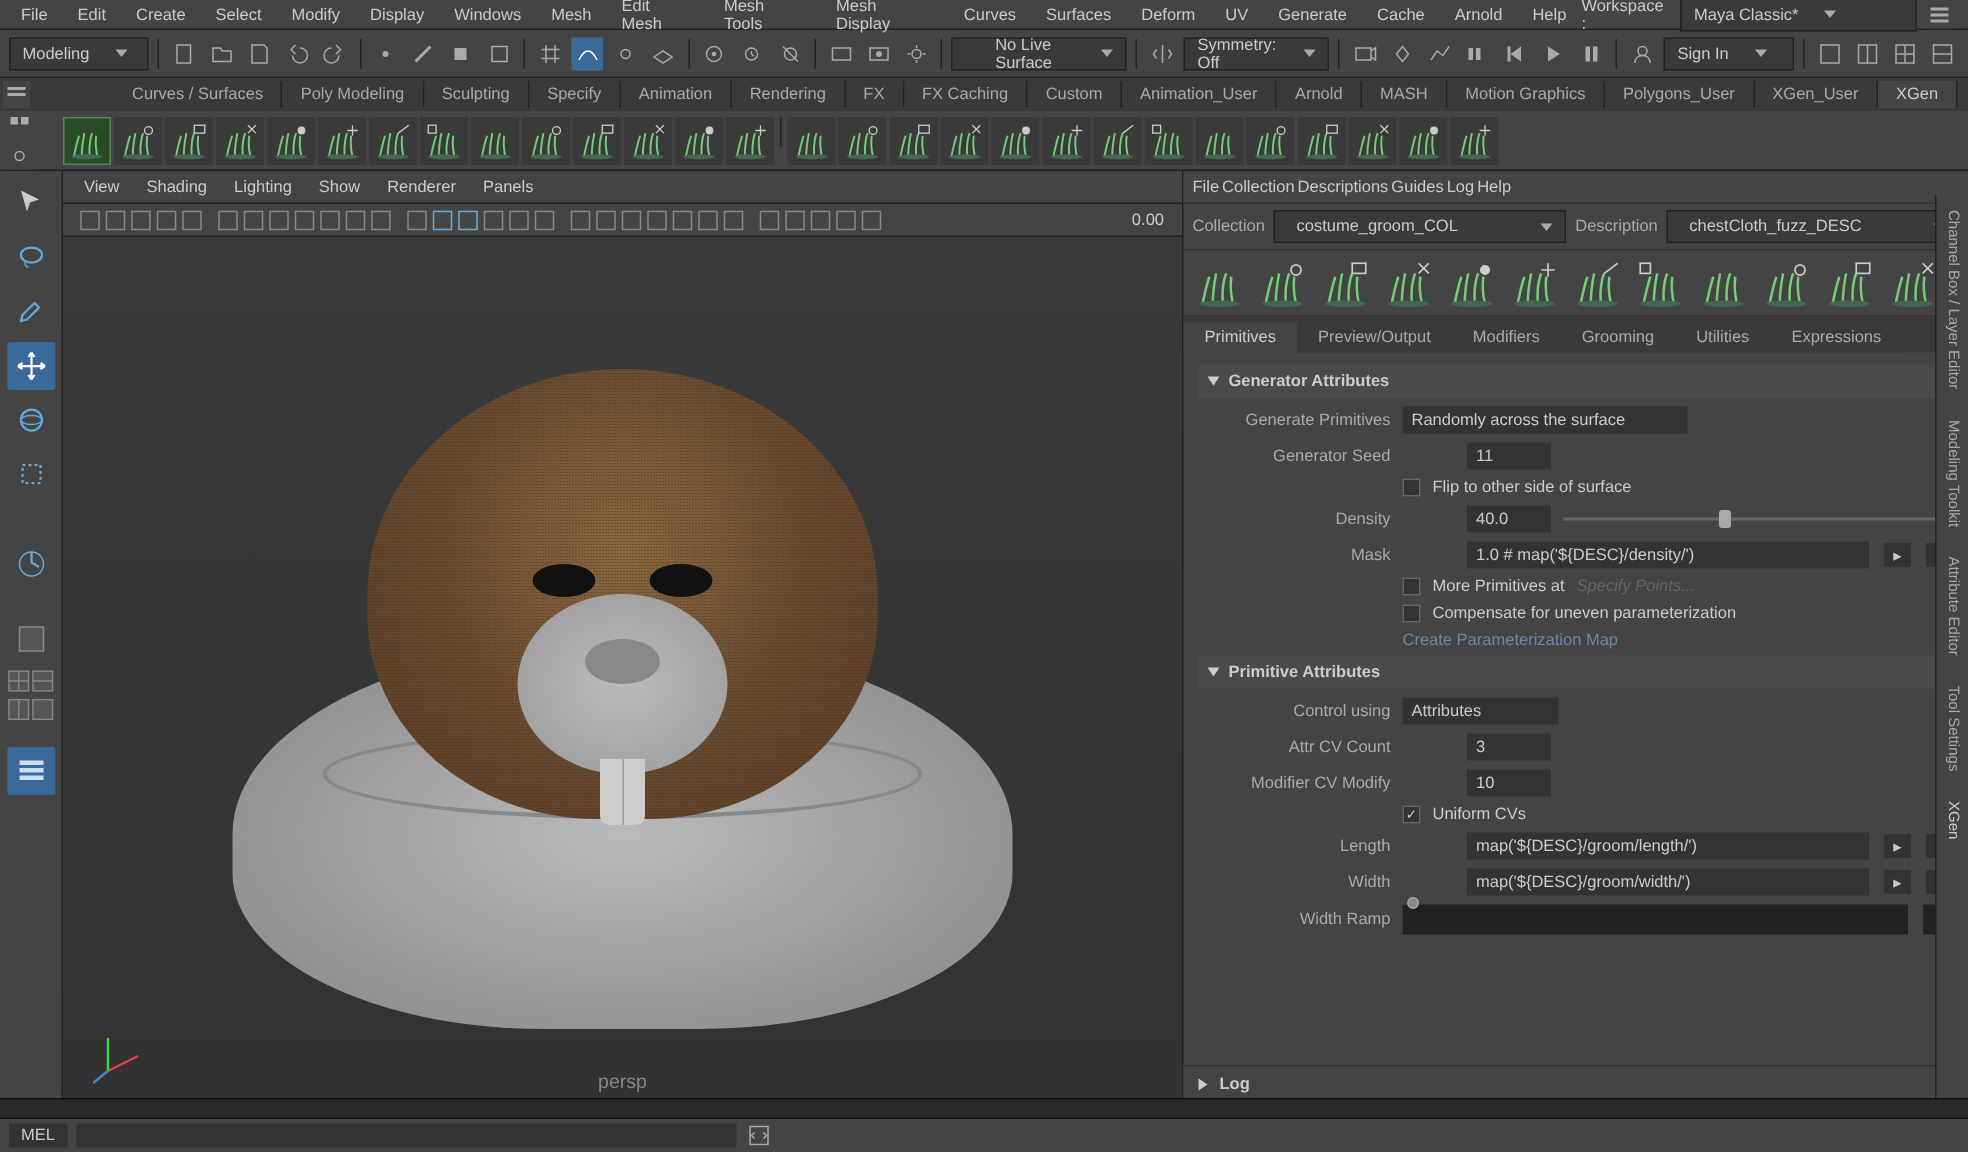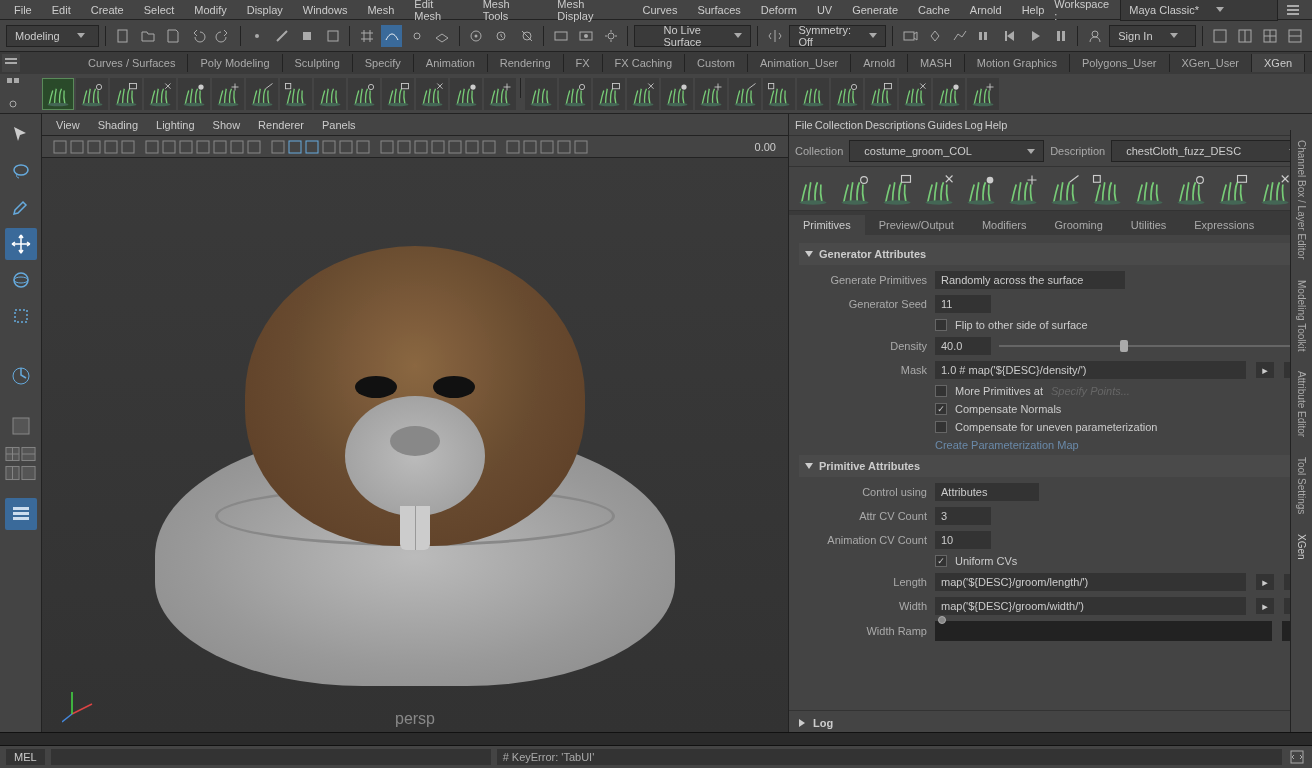--- a/index.html
+++ b/index.html
@@ -39,37 +39,37 @@
 .cloth-ring { position:absolute; bottom:140px; left:50%; transform:translateX(-50%); width:400px; height:60px; border:3px solid #888; border-radius:50%; }
 .head-fur { position:absolute; top:40px; left:50%; transform:translateX(-50%); width:340px; height:300px; background:radial-gradient(ellipse at 50% 40%,#8a6844 0%,#6a4e34 50%,#5a3e28 100%); border-radius:50% 50% 45% 45%; filter:contrast(1.05); }
 .head-fur::after{content:"";position:absolute;inset:0;background-image:radial-gradient(#3a2a1a 0.5px,transparent 0.5px);background-size:2px 2px;opacity:.6;border-radius:inherit;}
 .muzzle { position:absolute; top:190px; left:50%; transform:translateX(-50%); width:140px; height:120px; background:radial-gradient(#bbb,#999); border-radius:50% 50% 50% 50%; z-index:3; }
 .nose { position:absolute; top:30px; left:50%; transform:translateX(-50%); width:50px; height:30px; background:#888; border-radius:50%; }
 .eye { position:absolute; top:170px; width:42px; height:22px; background:#111; border-radius:50%; z-index:3; }
 .eye.left{ left:38%; } .eye.right{ right:38%; }
 .teeth { position:absolute; top:300px; left:50%; transform:translateX(-50%); width:30px; height:44px; background:#ccc; border-radius:0 0 6px 6px; z-index:4; }
 .teeth::after{content:"";position:absolute;left:50%;top:0;width:1px;height:100%;background:#999;}
 .axis { position:absolute; bottom:10px; left:20px; width:40px; height:40px; z-index:5;}
-.cam-label { position:absolute; bottom:6px; left:50%; transform:translateX(-50%); color:#888; font-size:16px; z-index:5;}
+.cam-label { position:absolute; bottom:6px; left:50%; transform:translateX(-50%); color:#888; font-size:13px; z-index:5;}
 .xgen-panel { width:524px; background:#444; border-left:1px solid #222; display:flex; flex-direction:column; overflow:hidden; }
 .xgen-menu { height:22px; background:#444; display:flex; align-items:center; gap:2px; padding:0 6px; border-bottom:1px solid #333; }
 .xgen-row { display:flex; align-items:center; padding:4px 6px; gap:6px; border-bottom:1px solid #333; }
 .xgen-row label { color:#aaa; }
 .xgen-row .field { flex:1; background:#333; height:18px; padding:0 6px; display:flex; align-items:center; border:none; color:#ccc;}
 .xgen-toolbar { height:44px; display:flex; align-items:center; padding:0 6px; gap:6px; border-bottom:1px solid #333; }
 .xgen-tool { width:36px; height:36px; display:flex; align-items:center; justify-content:center; cursor:pointer; }
 .xgen-tabs { height:24px; background:#3a3a3a; display:flex; align-items:flex-end; }
 .xgen-tab { padding:4px 14px; background:#3a3a3a; color:#aaa; cursor:pointer; }
 .xgen-tab.active { background:#444; color:#ccc; }
 .xgen-body { flex:1; overflow-y:auto; padding:4px 10px 10px 10px; }
 .section-header { display:flex; align-items:center; gap:6px; background:#4a4a4a; height:22px; padding:0 6px; margin-top:4px; cursor:pointer;}
 .section-header .tri { border-left:4px solid transparent; border-right:4px solid transparent; border-top:6px solid #ccc; }
 .form-row { display:flex; align-items:center; margin-top:6px; gap:8px; }
 .form-row .lbl { width:128px; text-align:right; color:#aaa; }
-.form-row .val { background:#333; border:none; height:18px; padding:0 6px; color:#ccc; width:56px; }
+.form-row .val { background:#333; border:none; height:18px; padding:0 6px; color:#ccc; width:56px;margin-left:43px; }
 .form-row .val.wide { flex:1; width:auto; }
 .form-row .slider { flex:1; position:relative; height:12px; }
 .form-row .slider .track { position:absolute; top:5px; left:0; right:0; height:2px; background:#666; }
 .form-row .slider .thumb { position:absolute; top:0; width:8px; height:12px; background:#aaa; border-radius:2px; }
 .form-row .combo-small { background:#333; height:18px; min-width:104px; display:flex; align-items:center; padding:0 6px; justify-content:space-between; }
 .checkbox { width:12px; height:12px; border:1px solid #666; background:#333; display:inline-flex; align-items:center; justify-content:center; }
 .checkbox.checked::after { content:"✓"; color:#ccc; font-size:9px; line-height:1; }
 .link-text { color:#6a8aaa; cursor:pointer; }
 .hint-text { color:#666; font-style:italic; }
 .ramp { flex:1; height:20px; background:linear-gradient(to right,#222,#222); border:1px solid #222; position:relative; }
@@ -1003,25 +1003,20 @@
           </div>
         </div>
 
       <div class="form-row">
           <span class="lbl"></span>
           <span class="checkbox"></span>
         <span>More Primitives at</span>
         <span class="hint-text">Specify Points...</span>
         </div>
 
-      <div class="form-row">
-          <span class="lbl"></span>
-          <span class="checkbox checked"></span>
-        <span>Compensate Normals</span>
-        </div>
 
       <div class="form-row">
           <span class="lbl"></span>
           <span class="checkbox"></span>
         <span>Compensate for uneven parameterization</span>
         </div>
 
       <div class="form-row">
           <span class="lbl"></span>
         <span class="link-text">Create Parameterization Map</span>
@@ -1040,21 +1035,21 @@
             <span class="arrow"></span>
           </div>
         </div>
 
       <div class="form-row">
           <span class="lbl">Attr CV Count</span>
         <input class="val" value="3" style="">
         </div>
 
       <div class="form-row">
-          <span class="lbl">Animation CV Count</span>
+          <span class="lbl">Modifier CV Modify</span>
         <input class="val" value="10" style="">
         </div>
 
       <div class="form-row">
           <span class="lbl"></span>
           <span class="checkbox checked"></span>
         <span>Uniform CVs</span>
         </div>
 
       <div class="form-row">
@@ -1096,20 +1091,19 @@
   <div class="rt-item">Attribute Editor</div>
   <div class="rt-item">Tool Settings</div>
   <div class="rt-item" style="color:#ccc;">XGen</div>
 </div>
 
 <div class="timeline"></div>
 
 <div class="cmdline">
   <span class="mel">MEL</span>
   <input class="cmd-input" style="">
-  <div class="output"># KeyError: 'TabUI'</div>
   <div class="icon-btn small">
       <svg viewBox="0 0 16 16">
         <rect x="2" y="2" width="12" height="12" fill="none" stroke="#aaa"></rect>
         <path d="M5 6l-2 2 2 2M11 6l2 2-2 2" stroke="#aaa" fill="none"></path>
       </svg>
     </div>
 </div>
 
 </body></html>

